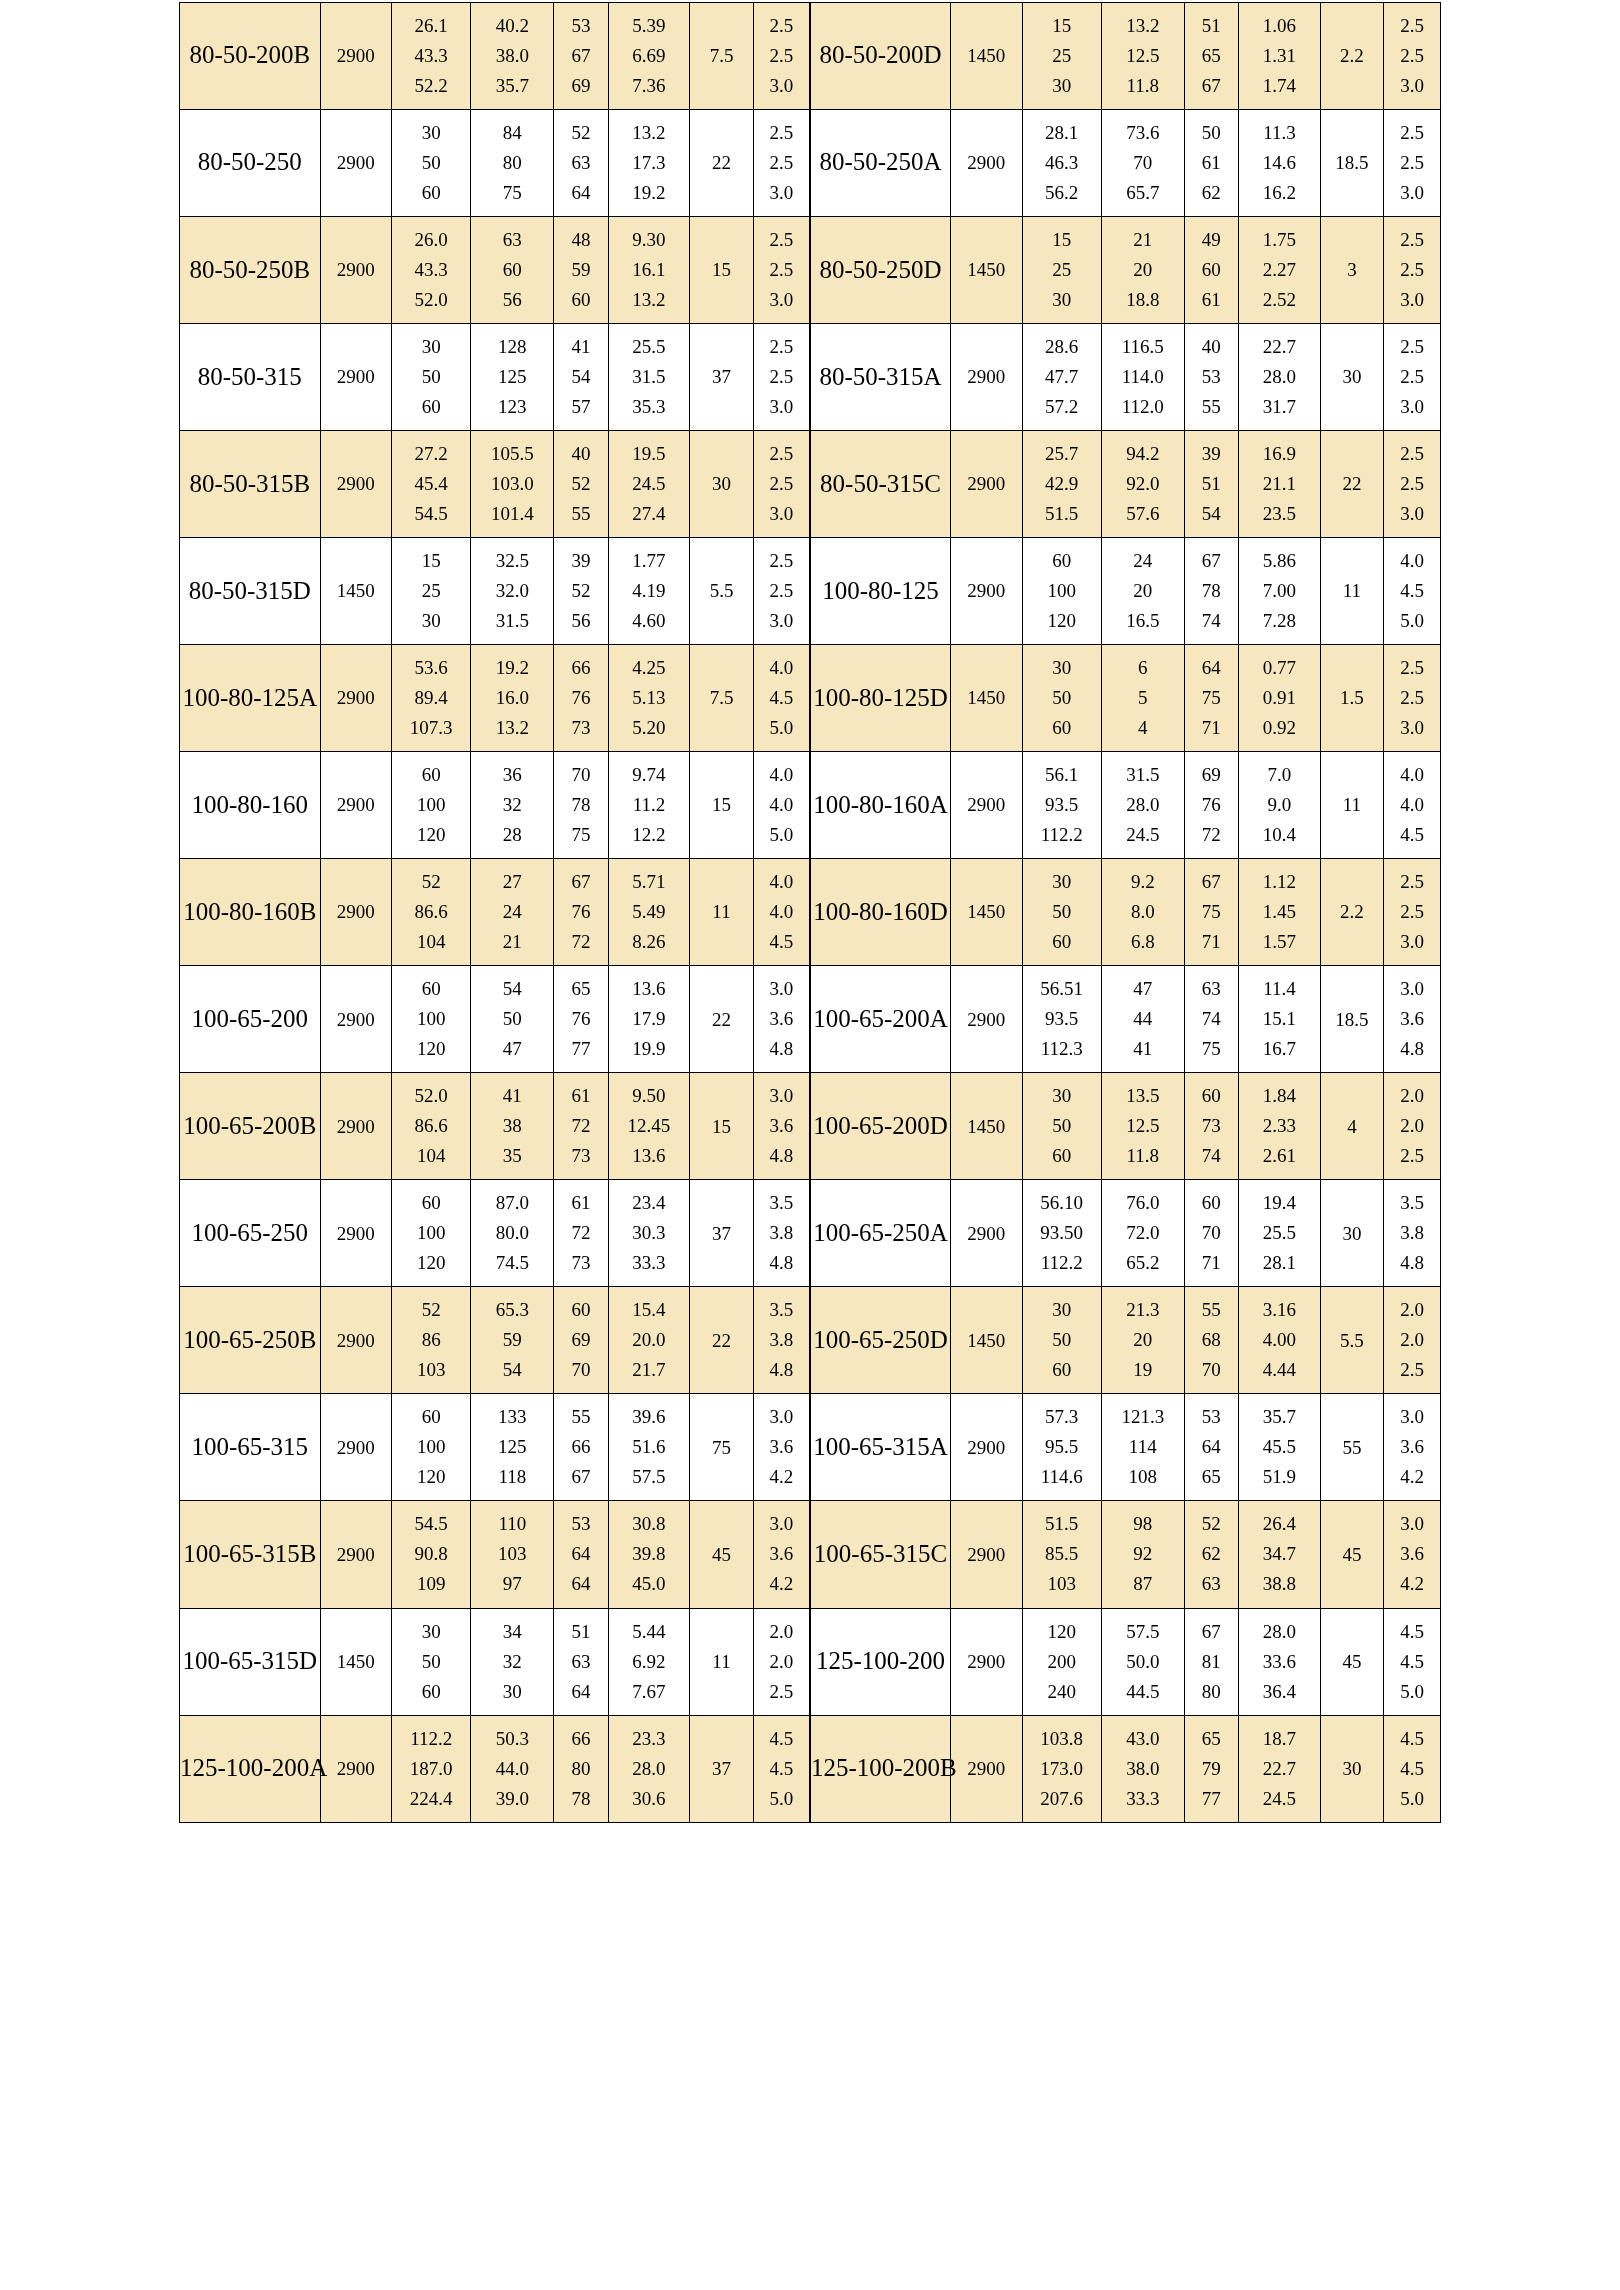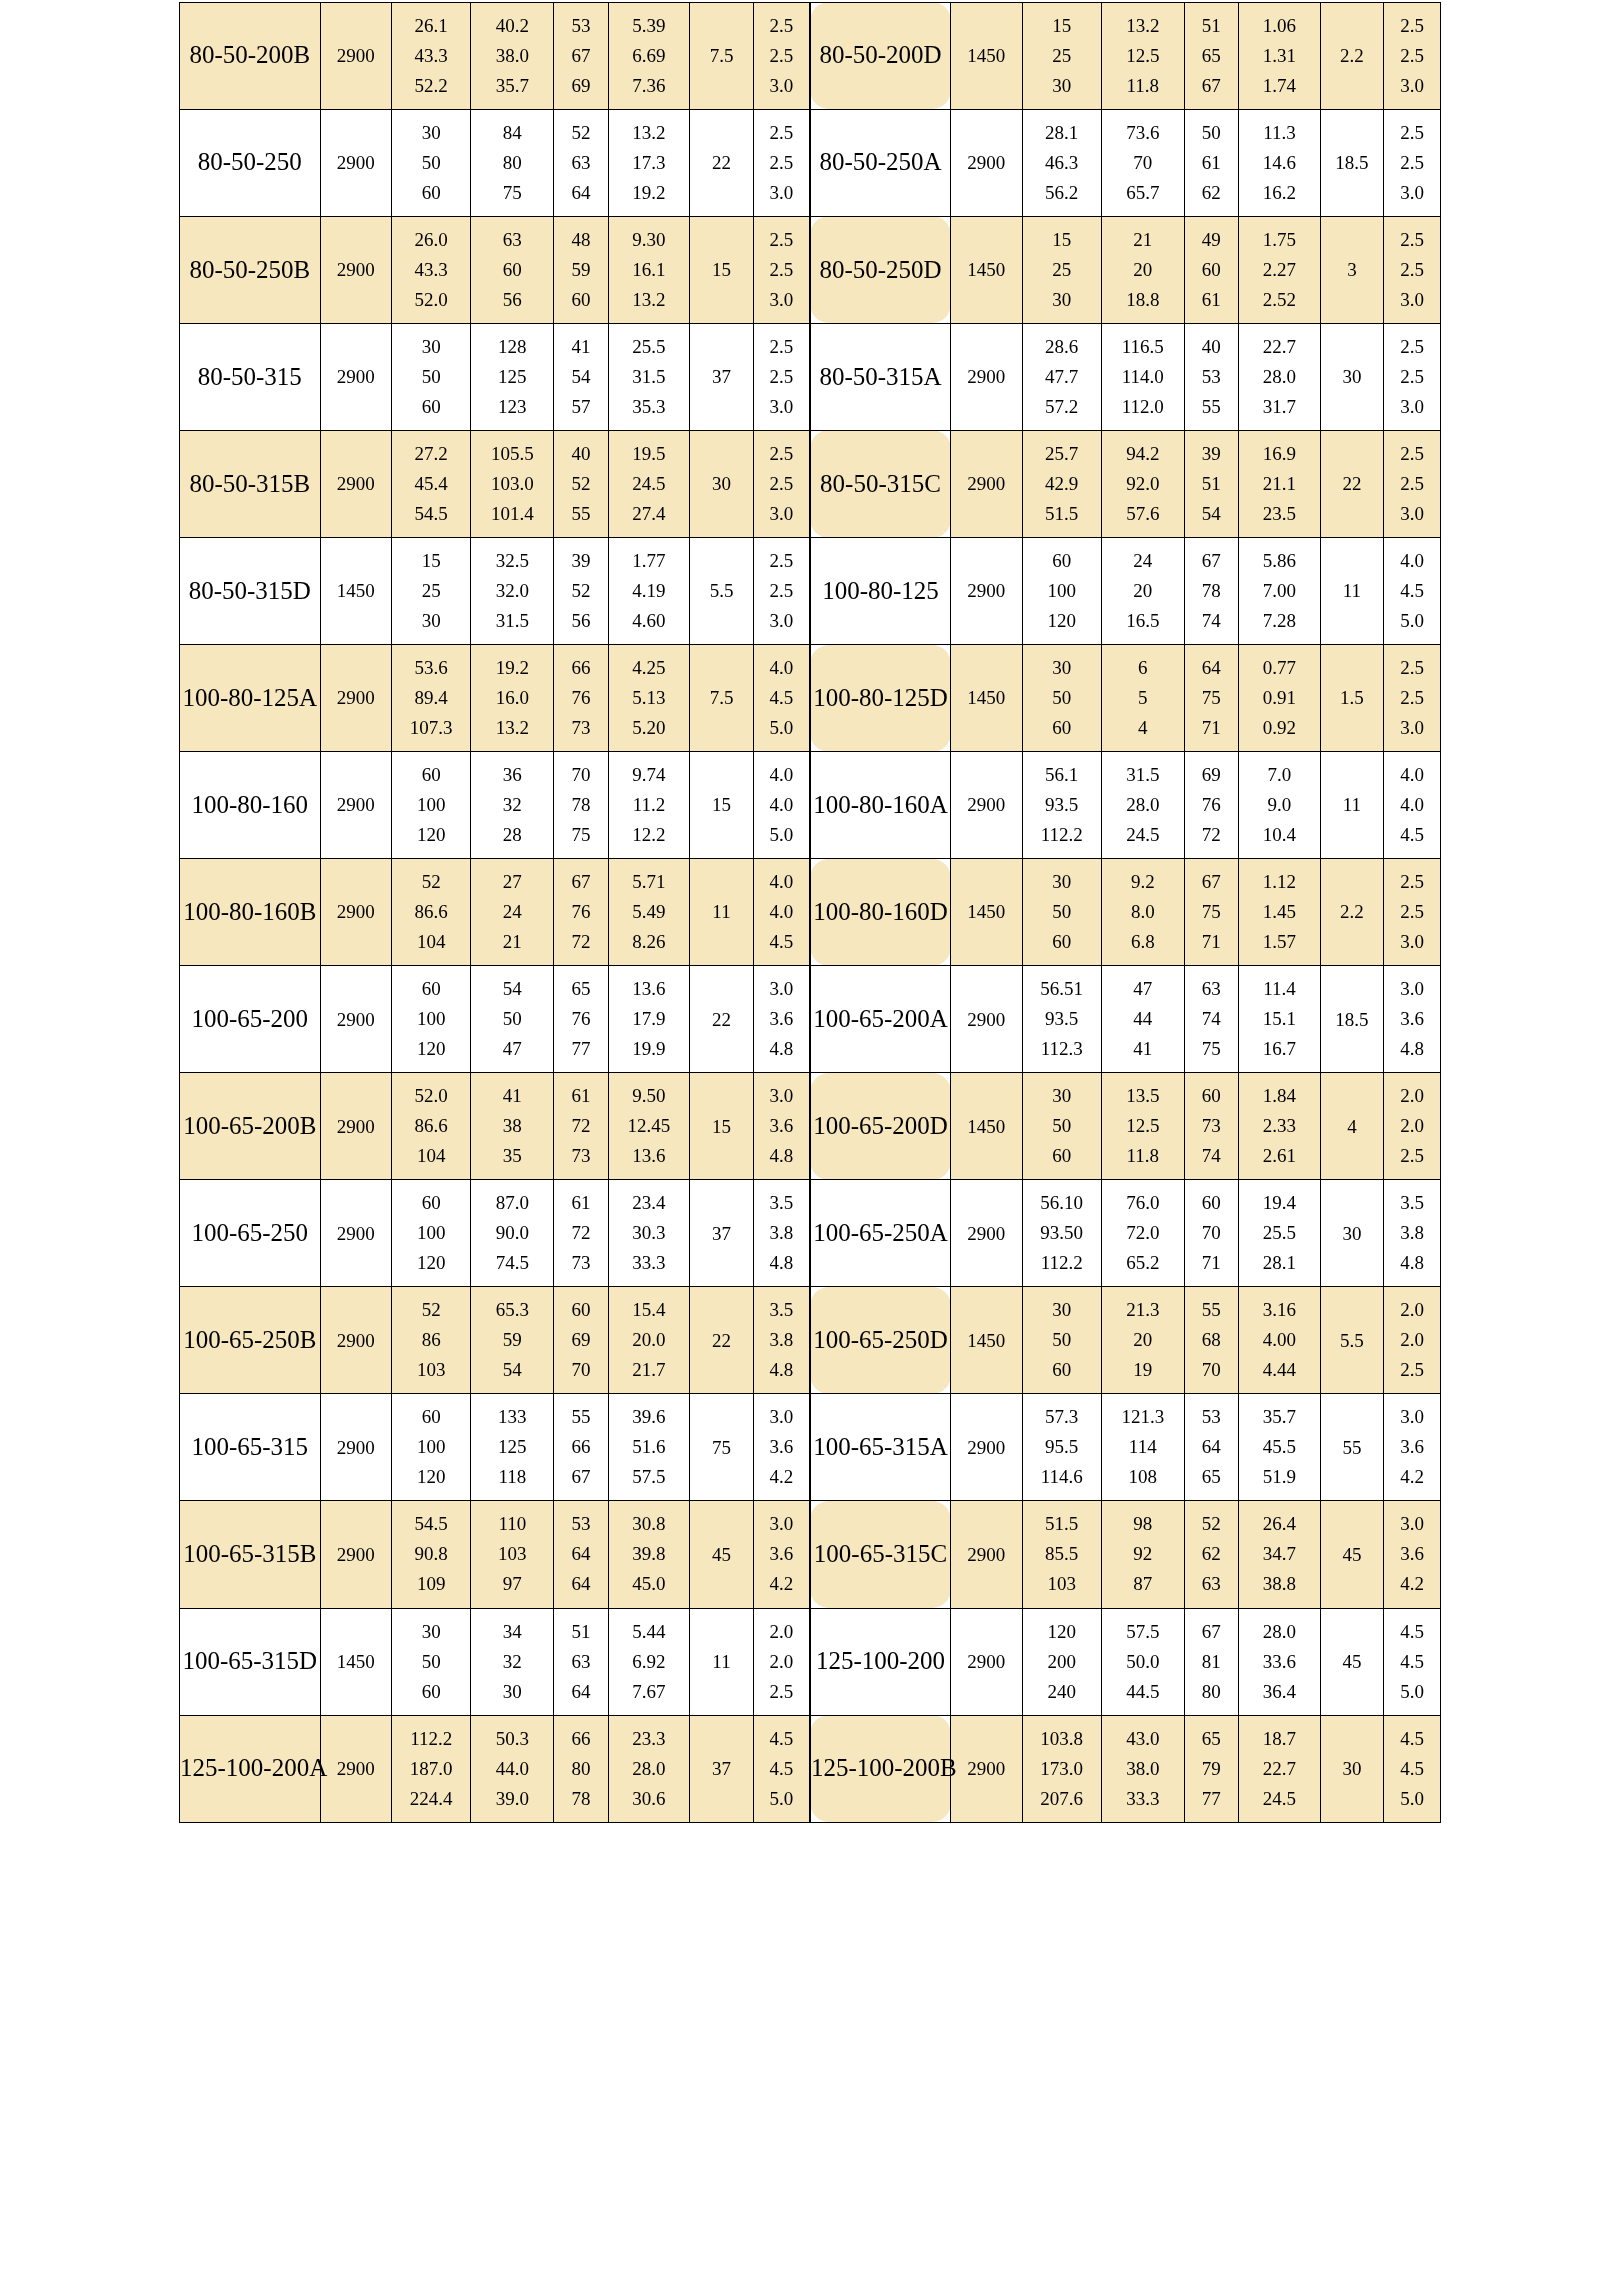--- a/index.html
+++ b/index.html
@@ -47,21 +47,20 @@
     display: block;
     padding: 8px 0;
   }
   .stack span {
     display: block;
     line-height: 1.58;
     white-space: nowrap;
   }
   .sep {
     border-left: 2.7px solid #000000 !important;
-    border-radius: 19px;
   }
   
   col.c-model  { width: 124px; }
   col.c-speed  { width: 63px; }
   col.c-q      { width: 70px; }
   col.c-h      { width: 73px; }
   col.c-eff    { width: 48px; }
   col.c-npsh   { width: 72px; }
   col.c-pow    { width: 56px; }
   col.c-d      { width: 50px; }
@@ -954,21 +953,21 @@
           <td>
             <span class="stack">
               <span>60</span>
               <span>100</span>
               <span>120</span>
             </span>
           </td>
           <td>
             <span class="stack">
               <span>87.0</span>
-              <span>90.0</span>
+              <span>80.0</span>
               <span>74.5</span>
             </span>
           </td>
           <td>
             <span class="stack">
               <span>61</span>
               <span>72</span>
               <span>73</span>
             </span>
           </td>

